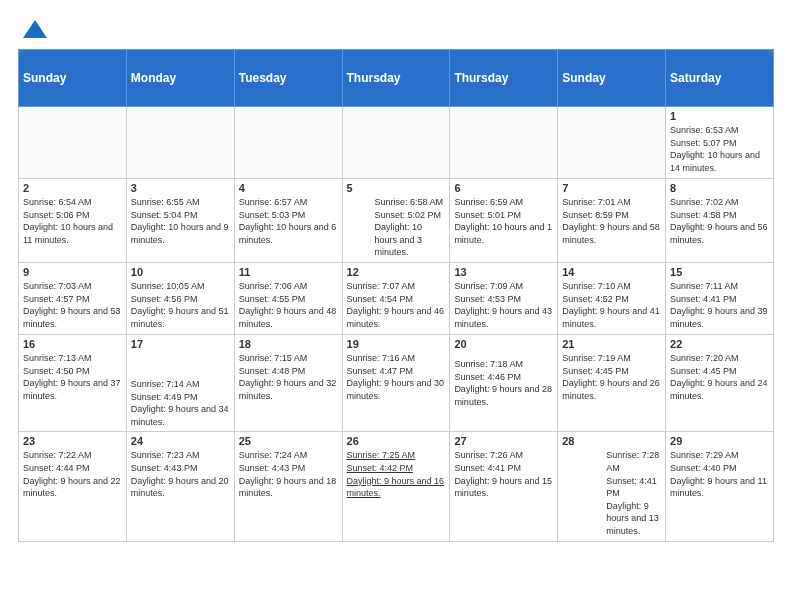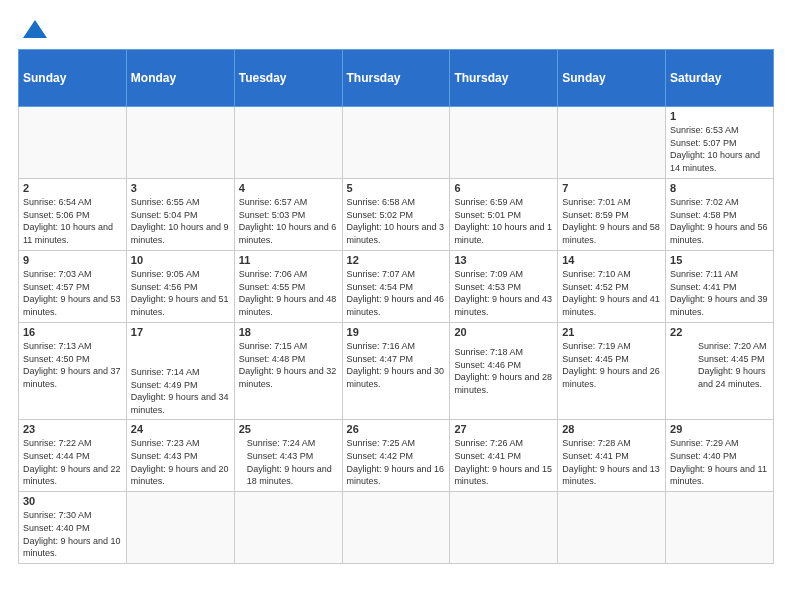--- a/index.html
+++ b/index.html
@@ -166,21 +166,21 @@
 Daylight: 10 hours and 9 minutes.</div>
           </td>
           <td>
             <span class="day-number">4</span>
             <div class="day-info" style="white-space: pre-line;">Sunrise: 6:57 AM
 Sunset: 5:03 PM
 Daylight: 10 hours and 6 minutes.</div>
           </td>
           <td>
             <span class="day-number">5</span>
-            <div class="day-info" style="white-space: pre-line;">Sunrise: 6:58 AM
+            <div class="day-info" style="white-space: pre-line; margin-left: 28px;">Sunrise: 6:58 AM
 Sunset: 5:02 PM
 Daylight: 10 hours and 3 minutes.</div>
           </td>
           <td>
             <span class="day-number">6</span>
             <div class="day-info" style="white-space: pre-line;">Sunrise: 6:59 AM
 Sunset: 5:01 PM
 Daylight: 10 hours and 1 minute.</div>
           </td>
           <td>
@@ -198,21 +198,21 @@
         </tr>
         <tr>
           <td>
             <span class="day-number">9</span>
             <div class="day-info" style="white-space: pre-line;">Sunrise: 7:03 AM
 Sunset: 4:57 PM
 Daylight: 9 hours and 53 minutes.</div>
           </td>
           <td>
             <span class="day-number">10</span>
-            <div class="day-info" style="white-space: pre-line;">Sunrise: 9:05 AM
+            <div class="day-info" style="white-space: pre-line;">Sunrise: 10:05 AM
 Sunset: 4:56 PM
 Daylight: 9 hours and 51 minutes.</div>
           </td>
           <td>
             <span class="day-number">11</span>
             <div class="day-info" style="white-space: pre-line;">Sunrise: 7:06 AM
 Sunset: 4:55 PM
 Daylight: 9 hours and 48 minutes.</div>
           </td>
           <td>
@@ -272,78 +272,64 @@
 Daylight: 9 hours and 28 minutes.</div>
           </td>
           <td>
             <span class="day-number">21</span>
             <div class="day-info" style="white-space: pre-line;">Sunrise: 7:19 AM
 Sunset: 4:45 PM
 Daylight: 9 hours and 26 minutes.</div>
           </td>
           <td>
             <span class="day-number">22</span>
-            <div class="day-info" style="white-space: pre-line; margin-left: 28px;">Sunrise: 7:20 AM
+            <div class="day-info" style="white-space: pre-line;">Sunrise: 7:20 AM
 Sunset: 4:45 PM
 Daylight: 9 hours and 24 minutes.</div>
           </td>
         </tr>
         <tr>
           <td>
             <span class="day-number">23</span>
             <div class="day-info" style="white-space: pre-line;">Sunrise: 7:22 AM
 Sunset: 4:44 PM
 Daylight: 9 hours and 22 minutes.</div>
           </td>
           <td>
             <span class="day-number">24</span>
             <div class="day-info" style="white-space: pre-line;">Sunrise: 7:23 AM
 Sunset: 4:43 PM
 Daylight: 9 hours and 20 minutes.</div>
           </td>
           <td>
             <span class="day-number">25</span>
-            <div class="day-info" style="white-space: pre-line; margin-left: 8px;">Sunrise: 7:24 AM
+            <div class="day-info" style="white-space: pre-line;">Sunrise: 7:24 AM
 Sunset: 4:43 PM
 Daylight: 9 hours and 18 minutes.</div>
           </td>
           <td>
             <span class="day-number">26</span>
-            <div class="day-info" style="white-space: pre-line;">Sunrise: 7:25 AM
+            <div class="day-info" style="white-space: pre-line; text-decoration: underline;">Sunrise: 7:25 AM
 Sunset: 4:42 PM
 Daylight: 9 hours and 16 minutes.</div>
           </td>
           <td>
             <span class="day-number">27</span>
             <div class="day-info" style="white-space: pre-line;">Sunrise: 7:26 AM
 Sunset: 4:41 PM
 Daylight: 9 hours and 15 minutes.</div>
           </td>
           <td>
             <span class="day-number">28</span>
-            <div class="day-info" style="white-space: pre-line;">Sunrise: 7:28 AM
+            <div class="day-info" style="white-space: pre-line; margin-left: 44px;">Sunrise: 7:28 AM
 Sunset: 4:41 PM
 Daylight: 9 hours and 13 minutes.</div>
           </td>
           <td>
             <span class="day-number">29</span>
             <div class="day-info" style="white-space: pre-line;">Sunrise: 7:29 AM
 Sunset: 4:40 PM
 Daylight: 9 hours and 11 minutes.</div>
           </td>
-        </tr>
-        <tr>
-          <td>
-            <span class="day-number">30</span>
-            <div class="day-info" style="white-space: pre-line;">Sunrise: 7:30 AM
-Sunset: 4:40 PM
-Daylight: 9 hours and 10 minutes.</div>
-          </td>
-          <td class="empty"></td>
-          <td class="empty"></td>
-          <td class="empty"></td>
-          <td class="empty"></td>
-          <td class="empty"></td>
-          <td class="empty"></td>
         </tr>
       </tbody>
   </table>
 </div>
 
 </body></html>

